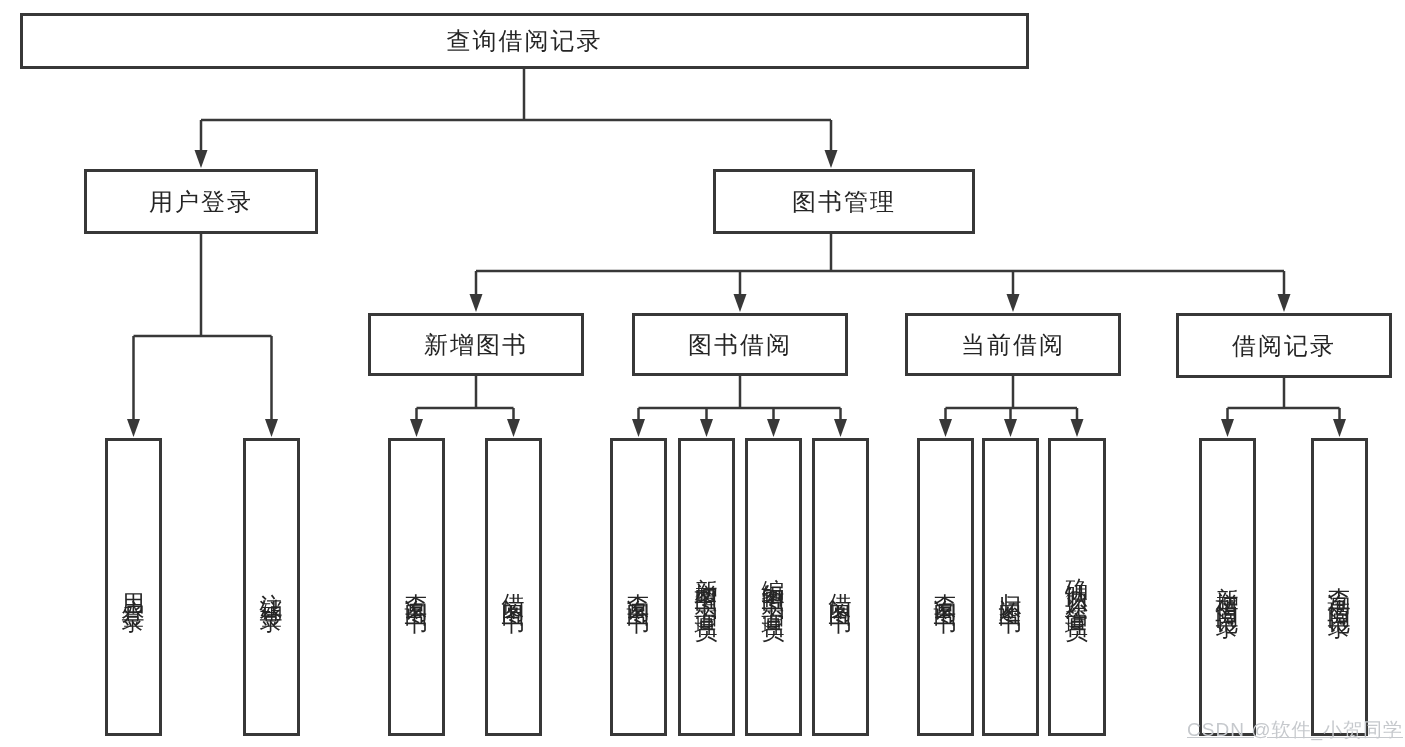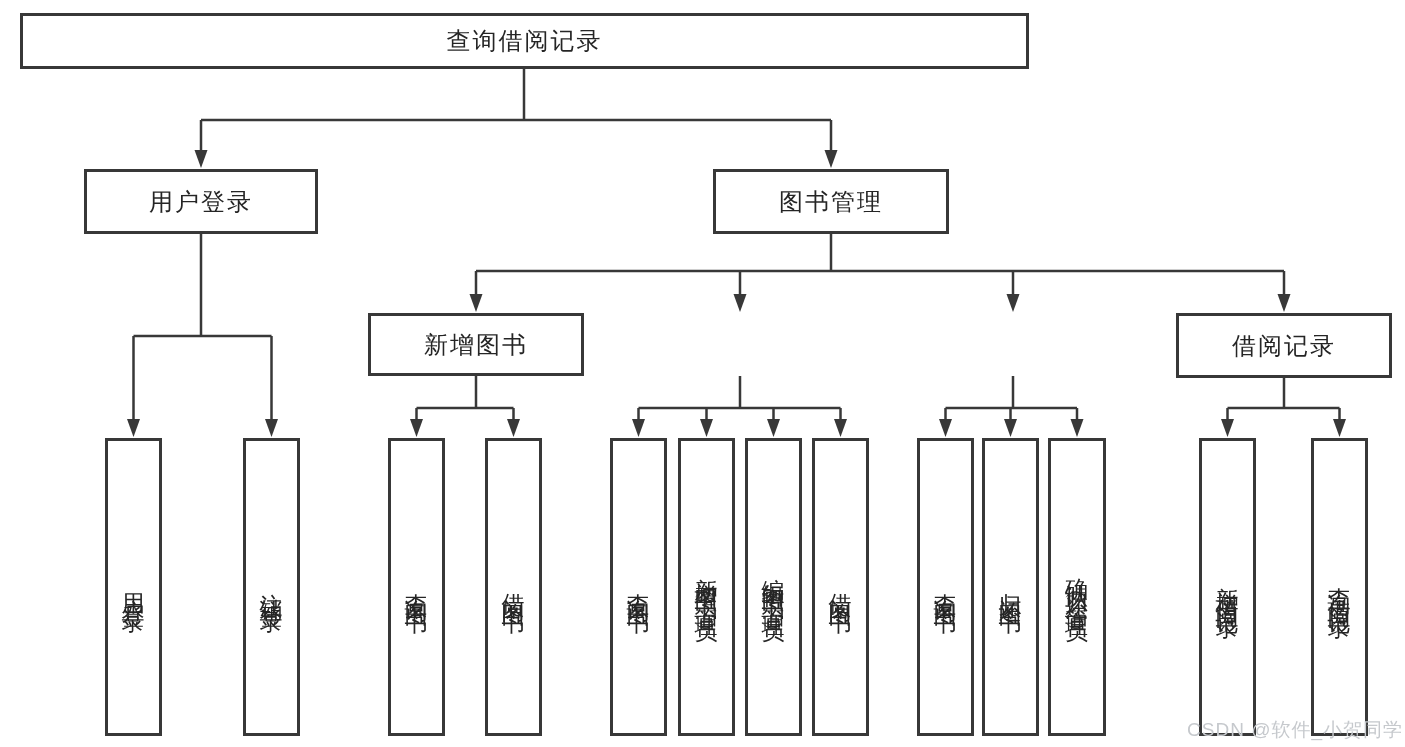--- a/index.html
+++ b/index.html
@@ -13,21 +13,21 @@
     border:3px solid #383838;display:flex;align-items:center;justify-content:center;
     z-index:2;
   }
   .hlabel{font-size:24px;letter-spacing:2px;color:#252525;white-space:nowrap;}
   .vtext{
     writing-mode:vertical-rl;text-orientation:mixed;
     font-size:23px;letter-spacing:6px;line-height:1.05;color:#252525;
   }
   .watermark{
     position:absolute;right:2px;bottom:4px;z-index:3;
-    font-size:19px;letter-spacing:1px;color:#c6c9cd;white-space:nowrap;
+    font-size:19px;letter-spacing:1px;color:#c6c9cd;white-space:nowrap;text-decoration:underline;
   }
 </style>
 </head>
 <body>
 
 <div class="stage">
 
   <svg class="connectors" viewBox="0 0 1405 747" xmlns="http://www.w3.org/2000/svg">
     <g stroke="#383838" stroke-width="2.5" fill="none">
       <path d="M524,69 V120 M201,120 H831 M201,120 V152 M831,120 V152"></path>
@@ -61,26 +61,32 @@
     </g>
   </svg>
 
   <div class="box" style="left:20px;top:13px;width:1009px;height:56px">
     <span class="hlabel">查询借阅记录</span>
   </div>
 
   <div class="box" style="left:84px;top:169px;width:234px;height:65px">
     <span class="hlabel">用户登录</span>
   </div>
-  <div class="box" style="left:713px;top:169px;width:236px;height:65px">
+  <div class="box" style="left:713px;top:169px;width:262px;height:65px">
     <span class="hlabel">图书管理</span>
   </div>
 
   <div class="box" style="left:368px;top:313px;width:216px;height:63px">
     <span class="hlabel">新增图书</span>
+  </div>
+  <div class="box" style="left:632px;top:313px;width:216px;height:63px">
+    <span class="hlabel">图书借阅</span>
+  </div>
+  <div class="box" style="left:905px;top:313px;width:216px;height:63px">
+    <span class="hlabel">当前借阅</span>
   </div>
   <div class="box" style="left:1176px;top:313px;width:216px;height:65px">
     <span class="hlabel">借阅记录</span>
   </div>
 
   <div class="box" style="left:105px;top:438px;width:57px;height:298px">
     <span class="vtext">用户登录</span>
   </div>
   <div class="box" style="left:243px;top:438px;width:57px;height:298px">
     <span class="vtext">注销登录</span>

